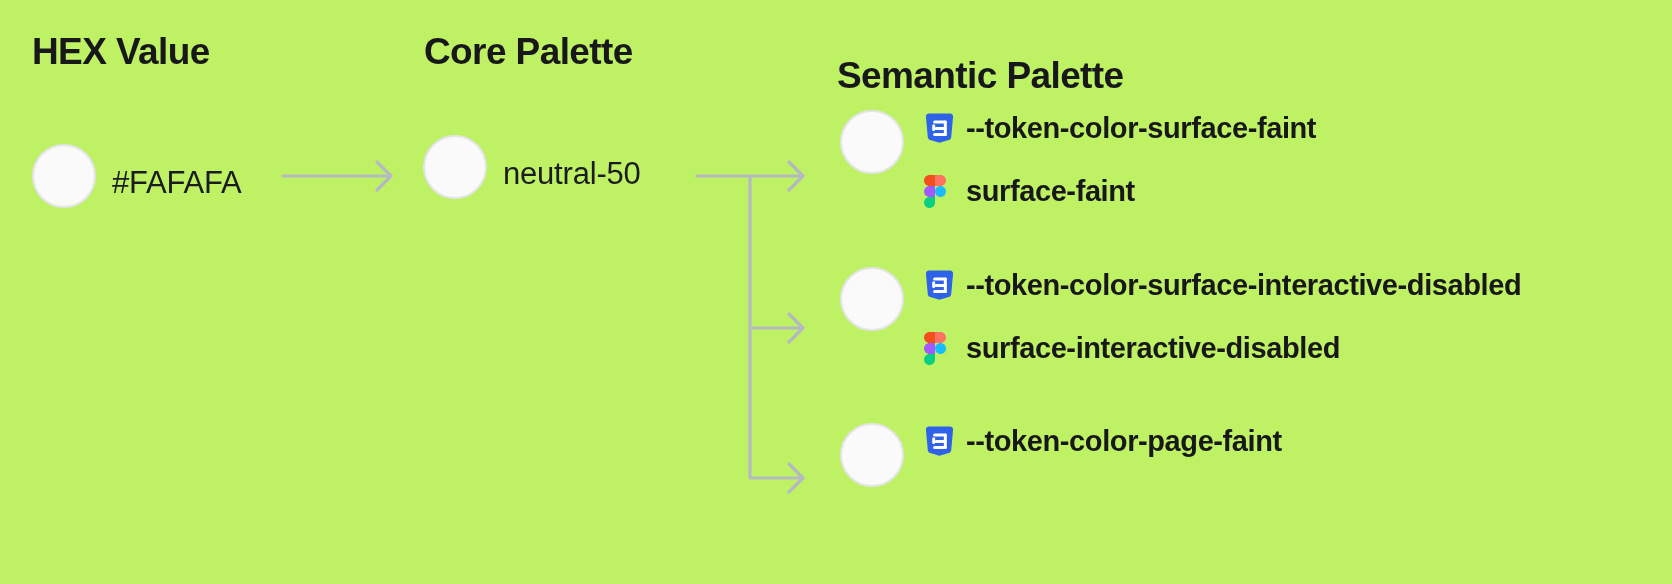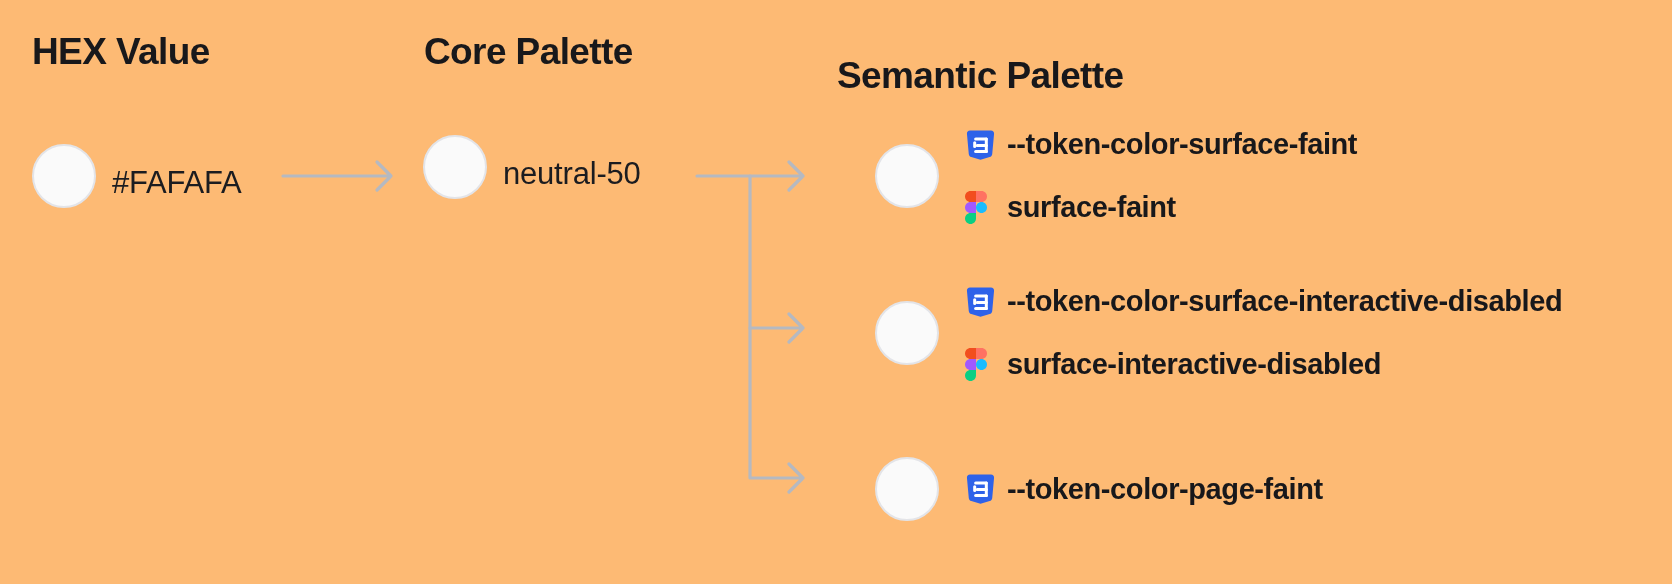--- a/index.html
+++ b/index.html
@@ -1,19 +1,19 @@
 <!DOCTYPE html>
 <html><head>
 <meta charset="utf-8">
 <style>
   html,body{margin:0;padding:0;background:#ffffff;}
   .canvas{
     position:relative;
     width:1672px;height:584px;
-    background:#fdba74;
+    background:#bef264;
     font-family:"Liberation Sans", sans-serif;
     color:#18181B;
     overflow:hidden;
   }
   .connectors{position:absolute;left:0;top:0;pointer-events:none;}
   .col-header{
     position:absolute;top:33px;
     font-size:37px;font-weight:700;line-height:37px;
     letter-spacing:-0.6px;color:#18181B;white-space:nowrap;
   }
@@ -29,22 +29,22 @@
   .swatch{
     width:64px;height:64px;border-radius:50%;
     background:#FAFAFA;border:2px solid #E3E4E8;
     box-sizing:border-box;flex:0 0 auto;
   }
   .pair-label{
     font-size:31px;font-weight:400;letter-spacing:-0.2px;
     color:#1B1C20;white-space:nowrap;margin-top:14px;
   }
   .sem-item{
-    position:absolute;left:875px;height:132px;
-    display:flex;align-items:center;gap:26px;
+    position:absolute;left:840px;height:132px;
+    display:flex;gap:20px;
   }
   .sem-item-1{top:110px;}
   .sem-item-2{top:267px;}
   .sem-item-3{top:423px;}
   .sem-lines{display:flex;flex-direction:column;row-gap:27px;}
   .sem-line{display:flex;align-items:center;height:36px;gap:11px;}
   .sem-icon-box{flex:0 0 31px;display:flex;align-items:center;}
   .sem-label{
     font-size:29px;font-weight:700;letter-spacing:-0.4px;
     color:#18181B;white-space:nowrap;

